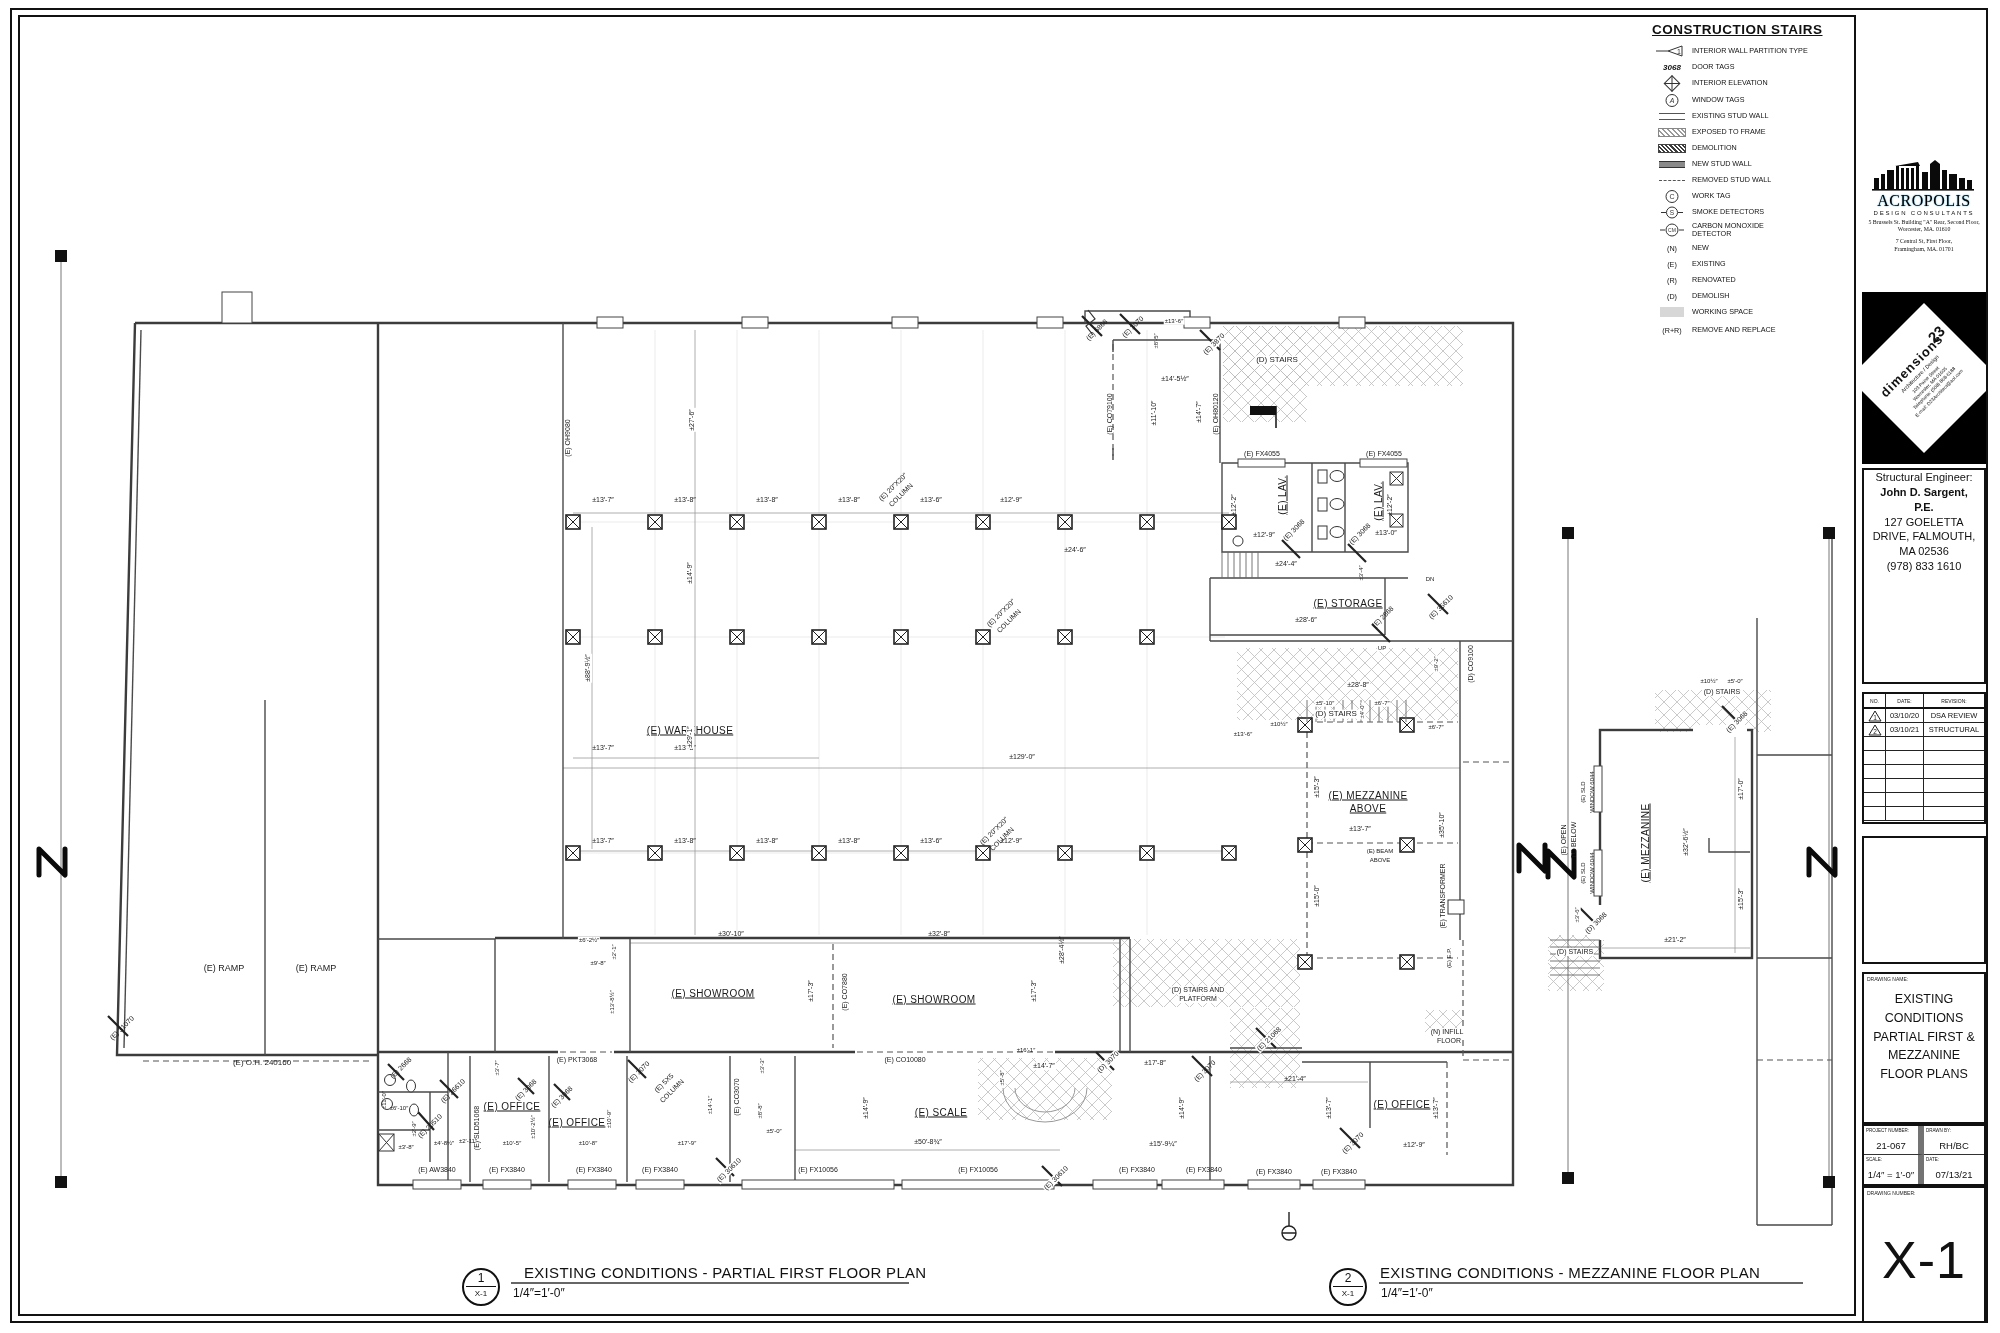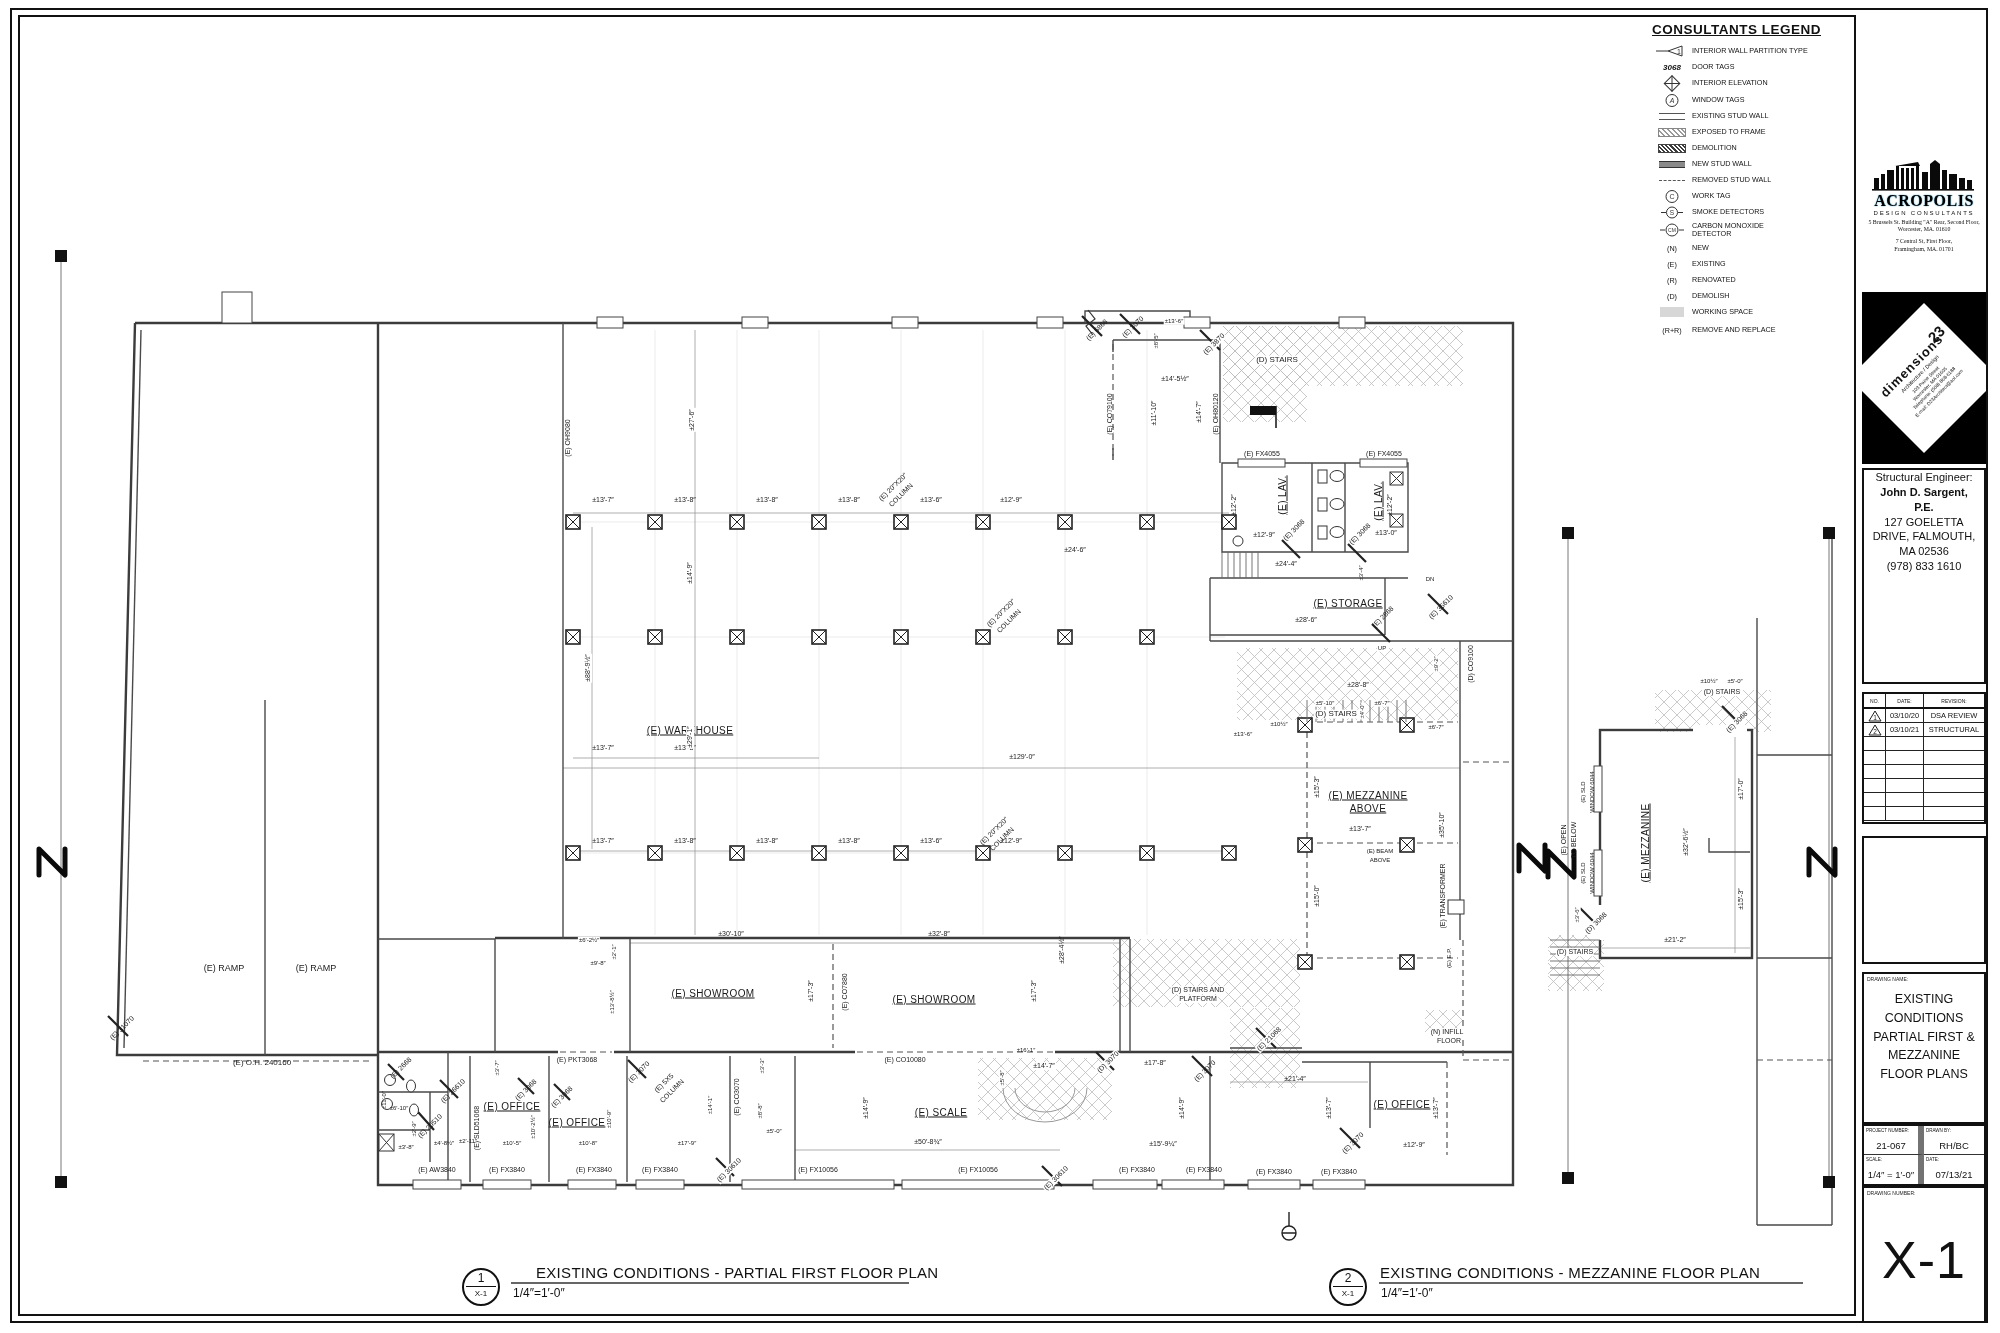--- a/index.html
+++ b/index.html
@@ -26,21 +26,21 @@
   .sym-demo{width:26px;height:7px;border:.5px solid #444;background:repeating-linear-gradient(45deg,#3c3c3c 0 1.6px,#fff 1.6px 3px);}
   .sym-new{width:26px;height:5px;background:#8a8a8a;border-top:1.4px solid #333;border-bottom:1.4px solid #333;}
   .sym-removed{width:26px;height:0;border-top:1.6px dashed #555;}
   .sym-workspace{width:24px;height:10px;background:#d7d7d7;}
   
   .tb{position:absolute;left:1862px;width:124px;background:#fff;box-sizing:border-box;}
   .tb.box{border:2px solid #111;}
   .tlabel{position:absolute;left:3px;top:2px;font-size:5px;color:#222;}
   .pn-lines{margin-top:14px;text-align:center;font-size:11px;line-height:1.25;}
   .pn-lines div{margin-bottom:2px;}
-  .acr-name{font-family:"Liberation Serif",serif;font-weight:bold;font-size:16px;text-align:center;letter-spacing:.5px;color:#000;text-shadow:0 0 1.5px #2e9ac4;}
+  .acr-name{font-family:"Liberation Serif",serif;font-weight:normal;font-size:16px;text-align:center;letter-spacing:.5px;color:#000;text-shadow:0 0 1.5px #2e9ac4;}
   .acr-sub{font-size:6px;text-align:center;letter-spacing:1.8px;color:#111;}
   .acr-addr{font-family:"Liberation Serif",serif;font-size:5.8px;text-align:center;line-height:1.25;margin-top:3px;}
   .dlogo{background:#000;overflow:hidden;}
   .dlogo .diamond{position:absolute;left:50%;top:50%;width:106px;height:106px;transform:translate(-50%,-50%) rotate(45deg);background:#fff;}
   .dlogo .dtext{position:absolute;left:50%;top:50%;width:112px;transform:translate(-50%,-50%) rotate(-45deg);text-align:center;color:#111;}
   .dl1{font-size:13px;font-weight:bold;letter-spacing:1px;}
   .dl2{position:absolute;right:8px;top:-6px;font-size:15px;font-weight:bold;}
   .dl3{font-size:5.5px;margin-top:1px;}
   .dl4{font-size:4.8px;line-height:1.3;margin-top:3px;}
   .eng{text-align:center;font-size:11px;line-height:1.35;}
@@ -454,21 +454,21 @@
   <div class="pl v" style="left:1741px;top:899px">±15′-3″</div>
   <div class="pl v" style="left:1686px;top:842px">±32′-6½″</div>
   <div class="pl" style="left:1675px;top:940px">±21′-2″</div>
   <div class="pl v s6 bg" style="left:1577px;top:915px">±3′-6″</div>
   <div class="pl s6 bg" style="left:1709px;top:681px">±10½″</div>
   <div class="pl s6 bg" style="left:1735px;top:681px">±5′-0″</div>
   <div class="pl s6" style="left:1026px;top:1050px">±16′-1″</div>
   <div class="pl s6 bg" style="left:1382px;top:648px">UP</div>
 
   <div class="legend">
-    <h1>CONSULTANTS LEGEND</h1>
+    <h1>CONSTRUCTION STAIRS</h1>
     <div class="lgrow">
       <span class="lgsym">
           <svg width="34" height="14">
             <line x1="1" y1="7" x2="13" y2="7" stroke="#333"></line>
             <polygon points="13,7 27,2 27,12" fill="none" stroke="#333"></polygon>
             <text x="22" y="10" font-size="7" fill="#333">1</text>
           </svg>
         </span>
       <span class="lglab">INTERIOR WALL PARTITION TYPE</span>
     </div>
@@ -584,21 +584,21 @@
       <span class="lgsym lg-txt">(R+R)</span>
       <span class="lglab" style="width:100px">REMOVE AND REPLACE</span>
     </div>
   </div>
 
   <div class="tcirc" style="left:462px;top:1268px">
     <div class="n">1</div>
     <div class="mid"></div>
     <div class="s">X-1</div>
   </div>
-  <div class="ptitle" style="left:536px;top:1264px">EXISTING CONDITIONS - PARTIAL FIRST FLOOR PLAN</div>
+  <div class="ptitle" style="left:524px;top:1264px">EXISTING CONDITIONS - PARTIAL FIRST FLOOR PLAN</div>
   <div class="trule" style="left:511px;top:1282px;width:398px"></div>
   <div class="pscale" style="left:513px;top:1286px">1/4″=1′-0″</div>
 
   <div class="tcirc" style="left:1329px;top:1268px">
     <div class="n">2</div>
     <div class="mid"></div>
     <div class="s">X-1</div>
   </div>
   <div class="ptitle" style="left:1380px;top:1264px">EXISTING CONDITIONS - MEZZANINE FLOOR PLAN</div>
   <div class="trule" style="left:1379px;top:1282px;width:424px"></div>

